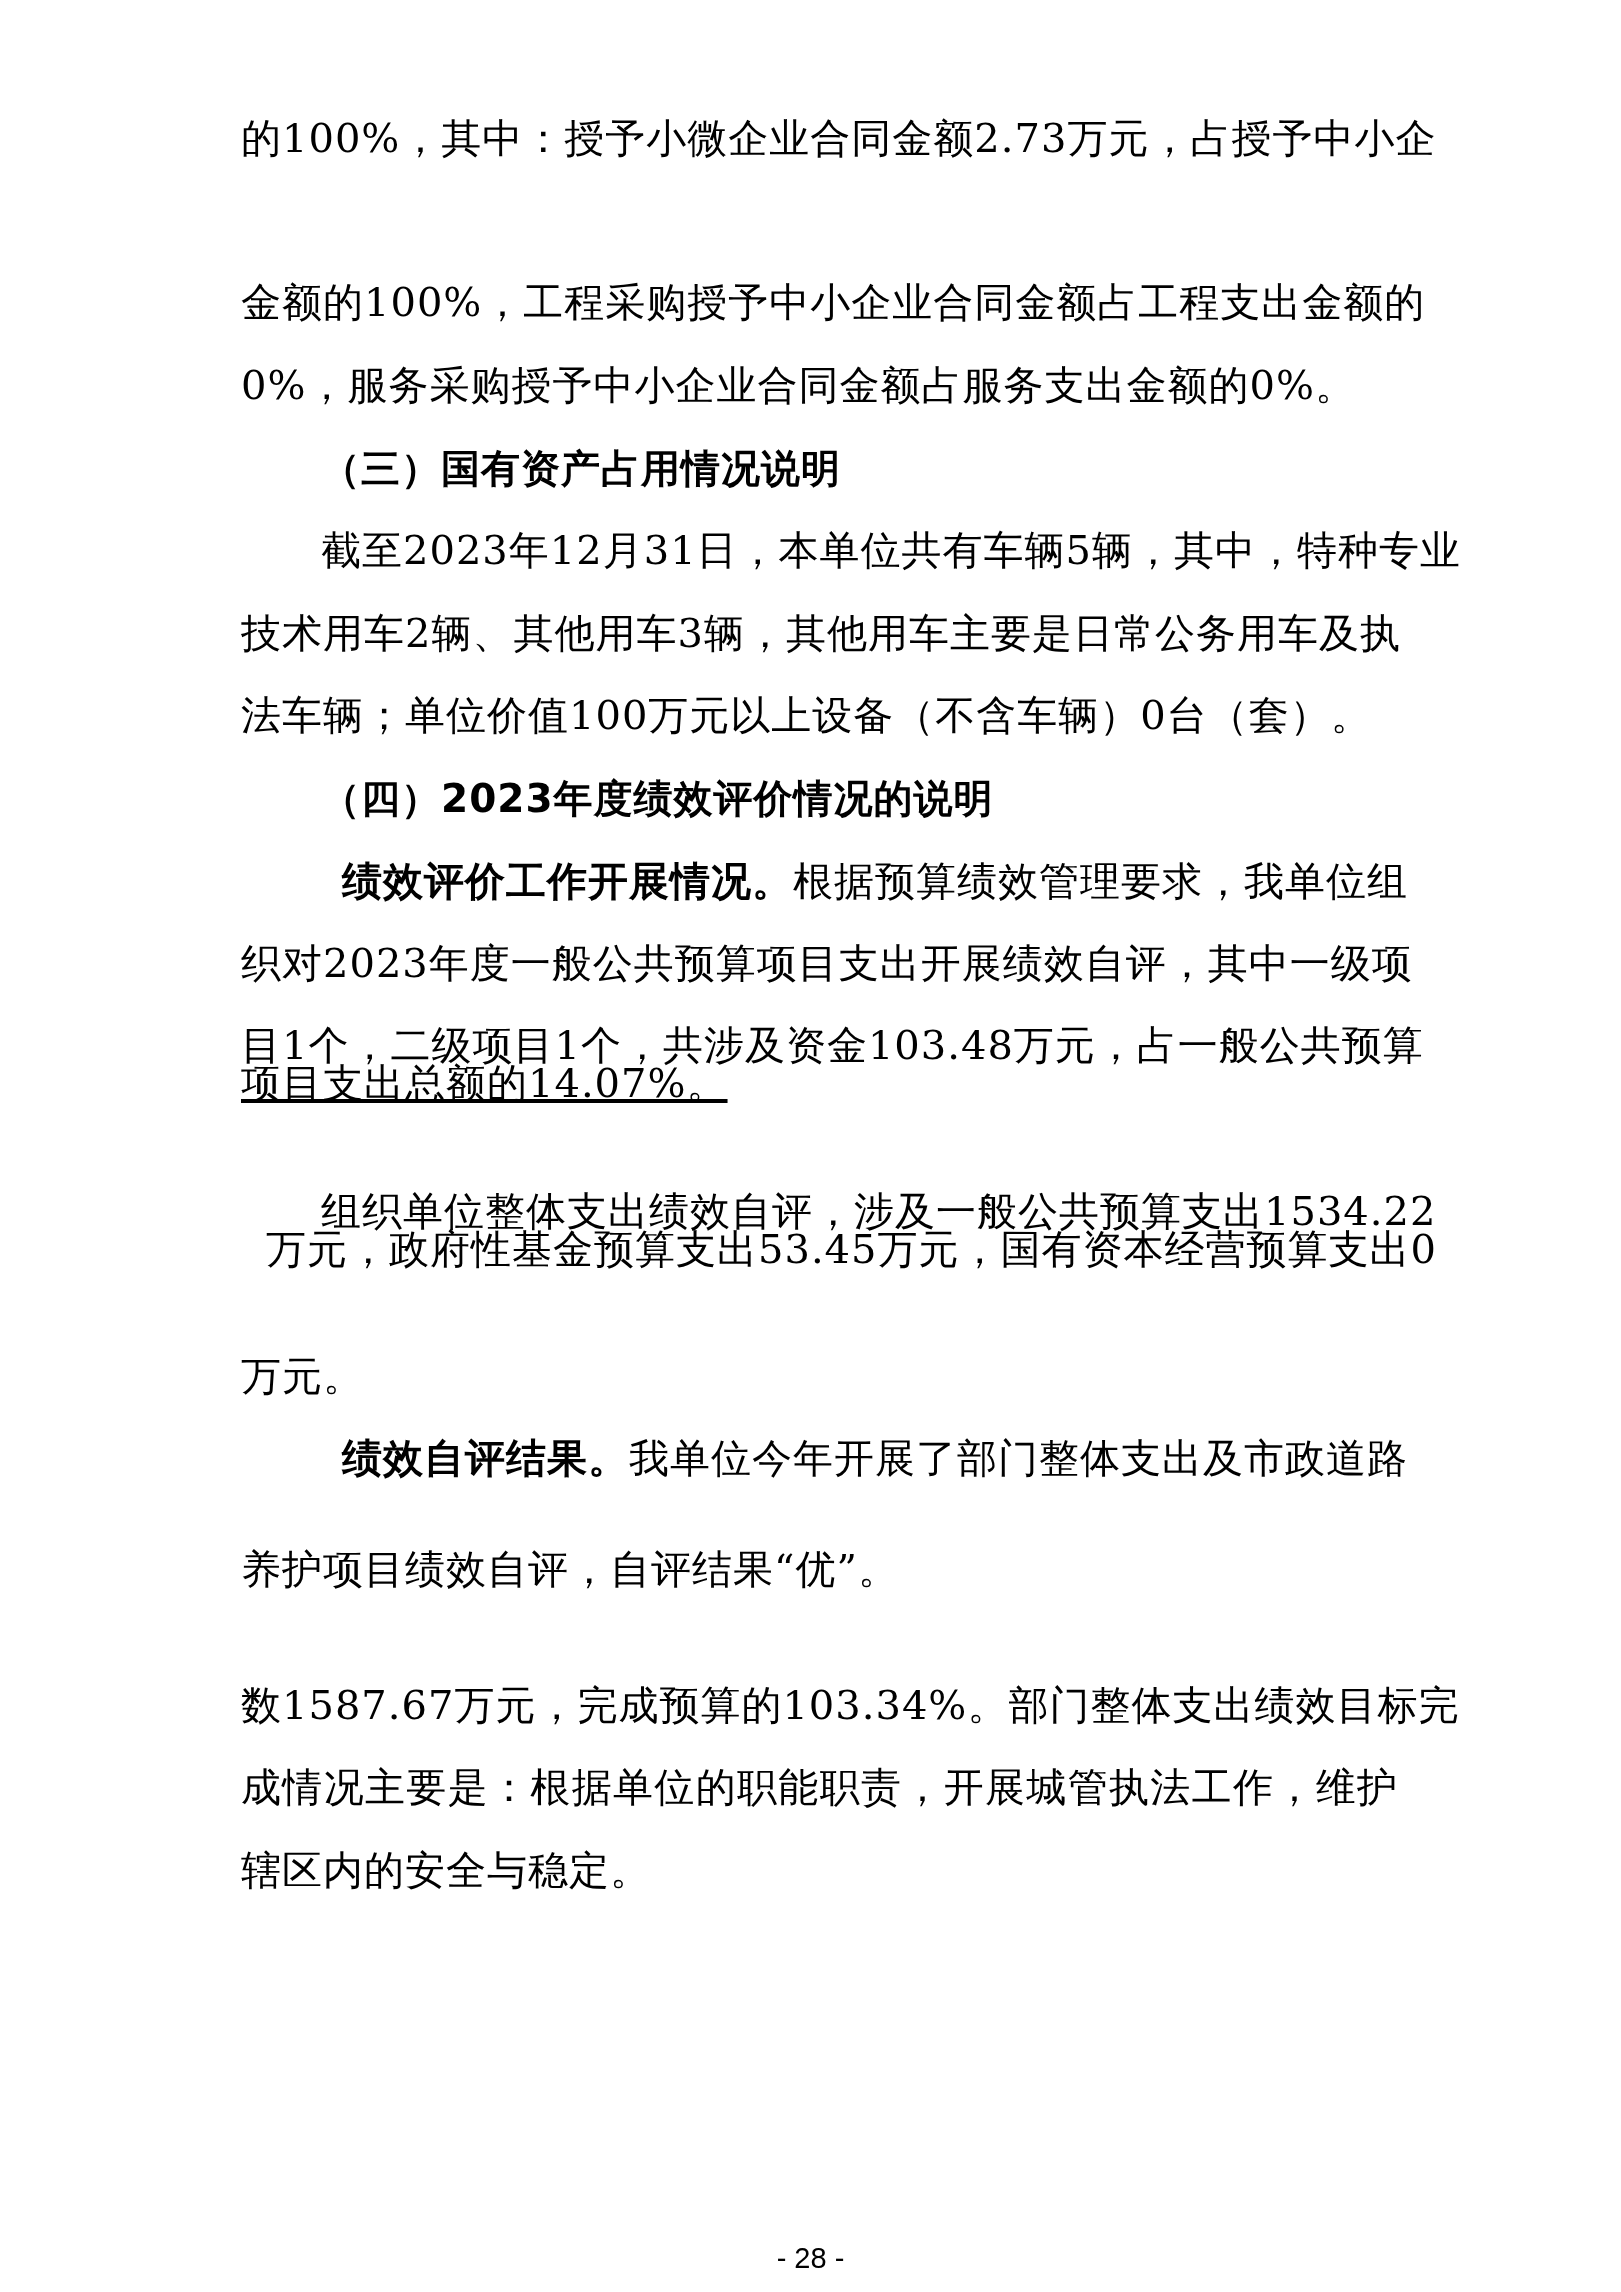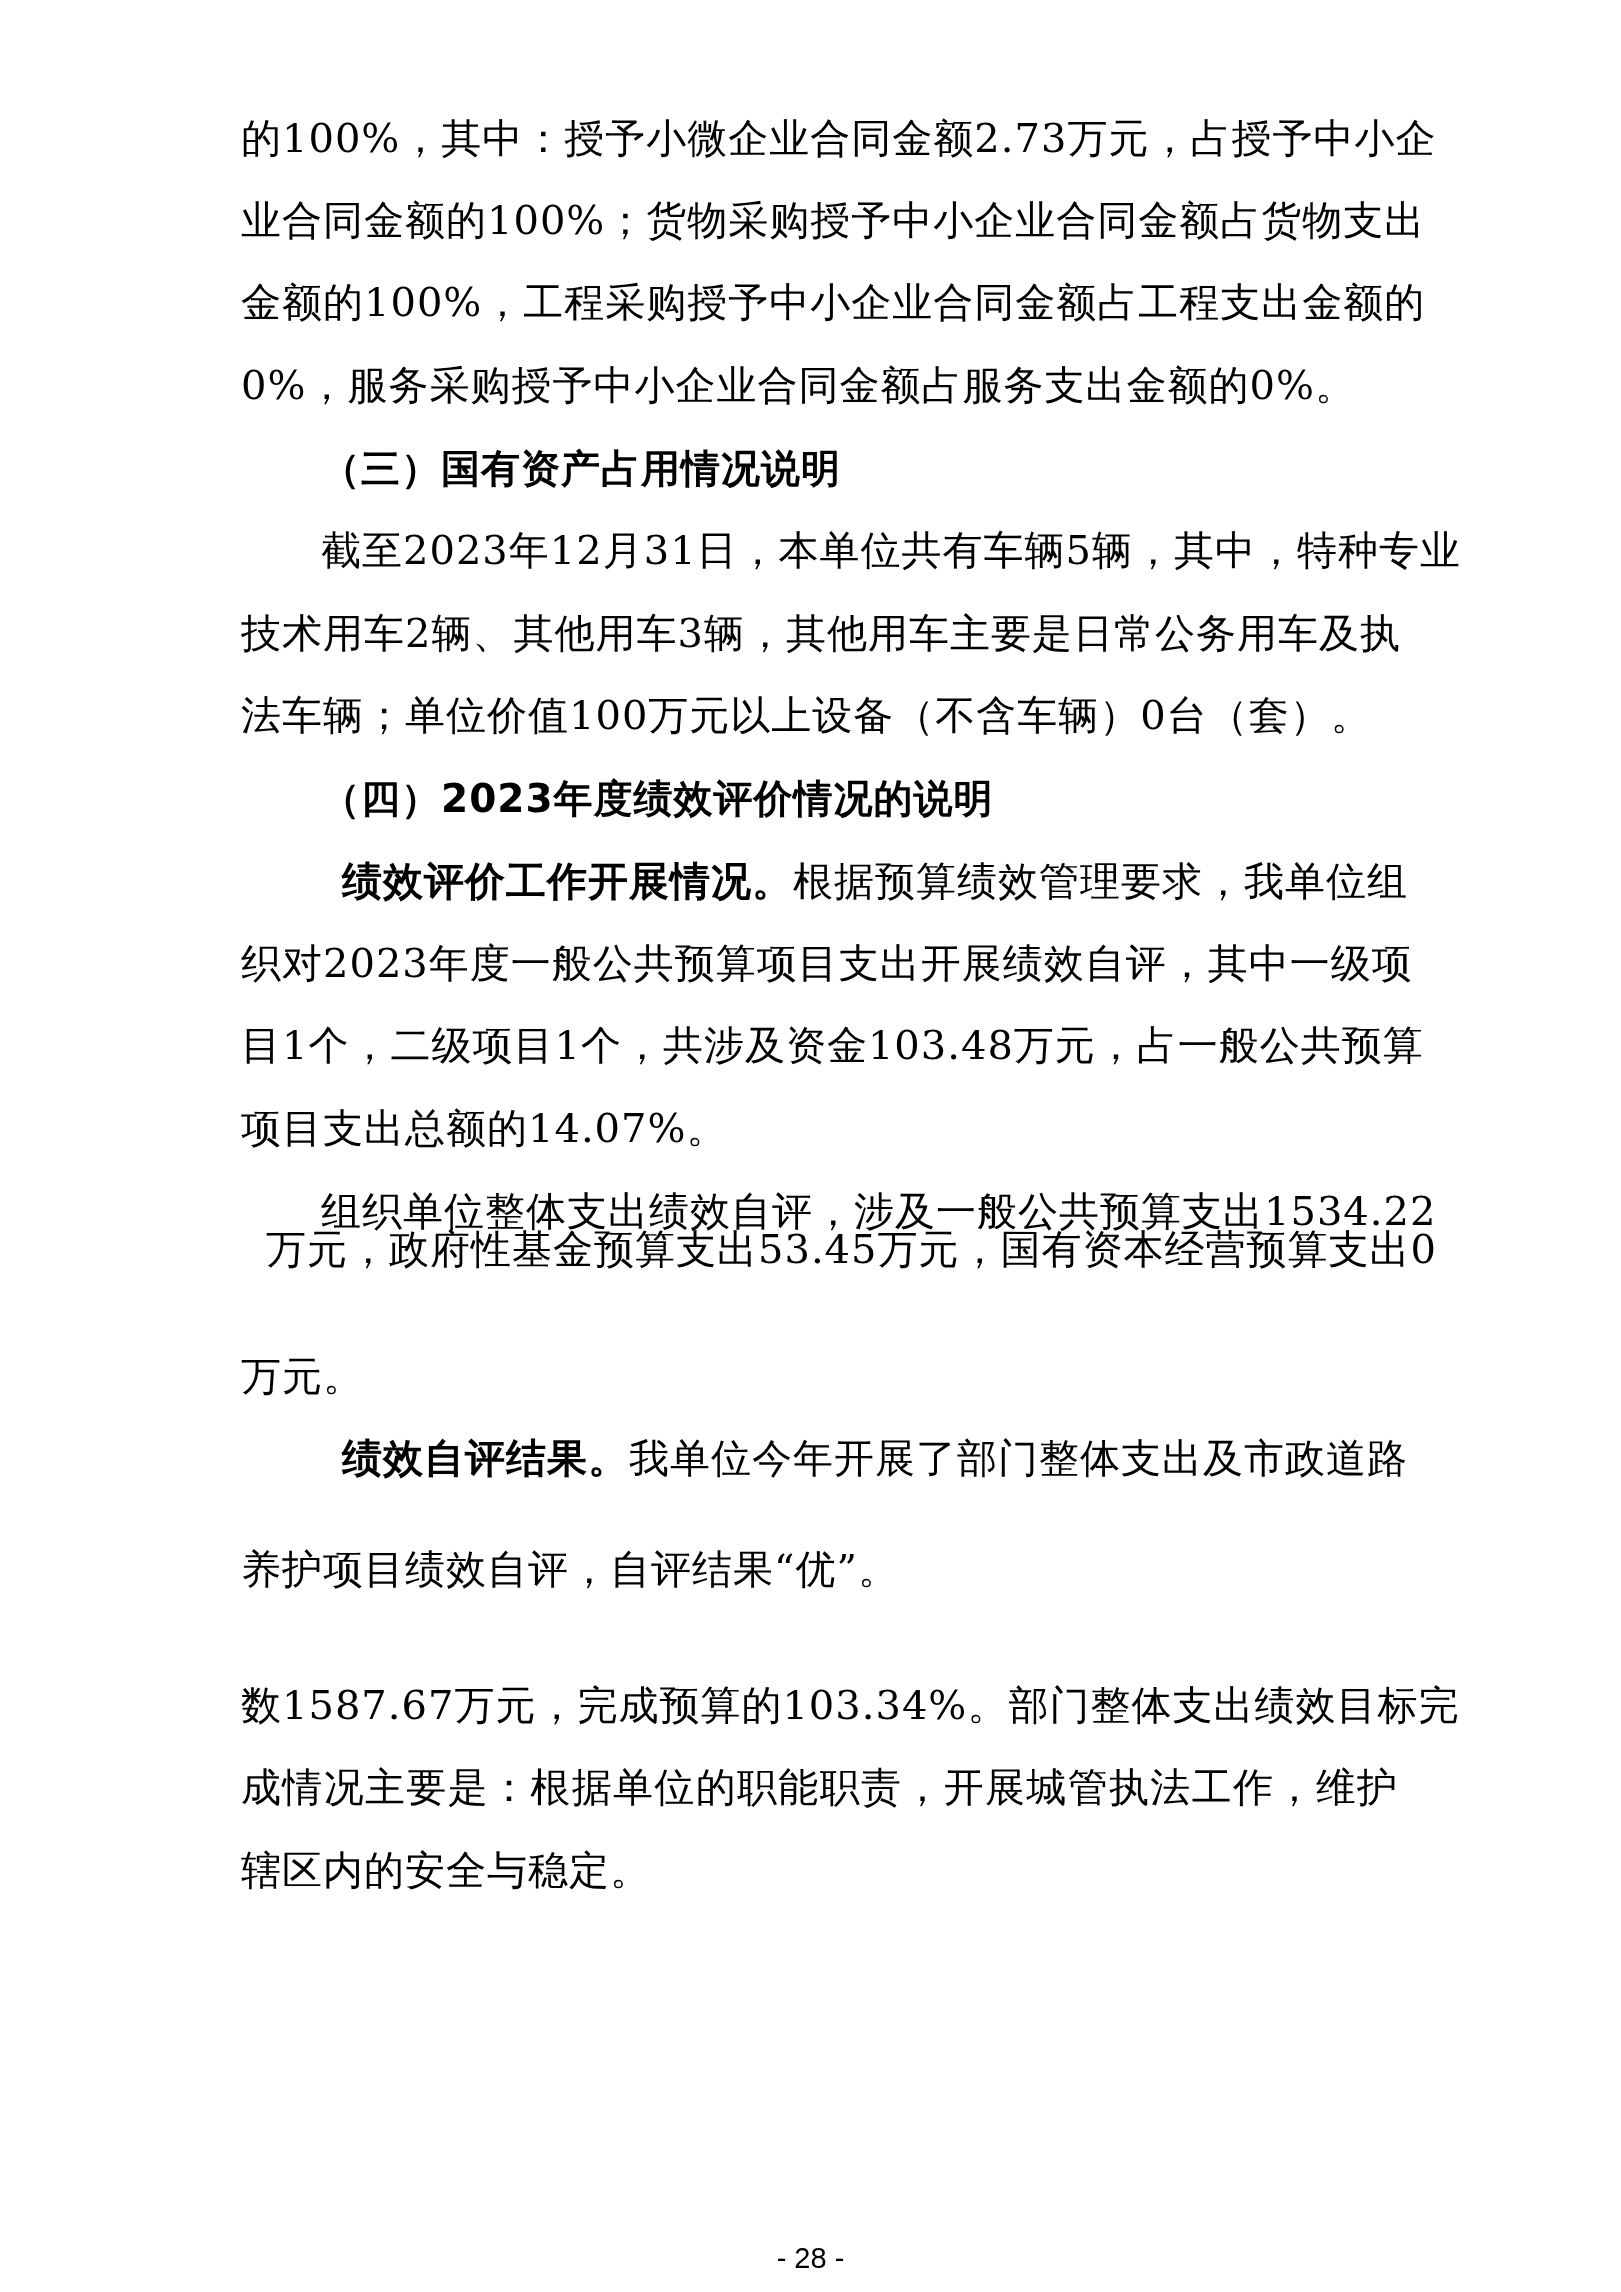--- a/index.html
+++ b/index.html
@@ -62,38 +62,37 @@
       font-size: 29px;
       line-height: 39px;
     }
   </style>
 </head>
 <body>
 
 <div class="page">
 
   <div class="line" style="top:109px;">的100%，其中：授予小微企业合同金额2.73万元，占授予中小企</div>
-  <div class="line" style="top:191px;">业合同金额的100%；货物采购授予中小企业合同金额占货物支出</div>
   <div class="line" style="top:273px;">金额的100%，工程采购授予中小企业合同金额占工程支出金额的</div>
   <div class="line last" style="top:356px;">0%，服务采购授予中小企业合同金额占服务支出金额的0%。</div>
 
   <div class="line indent heading" style="top:439px;">（三）国有资产占用情况说明</div>
 
   <div class="line indent" style="top:521px;">截至2023年12月31日，本单位共有车辆5辆，其中，特种专业</div>
   <div class="line" style="top:604px;">技术用车2辆、其他用车3辆，其他用车主要是日常公务用车及执</div>
   <div class="line last" style="top:686px;">法车辆；单位价值100万元以上设备（不含车辆）0台（套）。</div>
 
   <div class="line indent heading" style="top:769px;">（四）2023年度绩效评价情况的说明</div>
 
   <div class="line indent" style="top:852px;">
     <span class="bold-lead">绩效评价工作开展情况。</span><span>根据预算绩效管理要求，我单位组</span>
   </div>
   <div class="line" style="top:934px;">织对2023年度一般公共预算项目支出开展绩效自评，其中一级项</div>
   <div class="line" style="top:1016px;">目1个，二级项目1个，共涉及资金103.48万元，占一般公共预算</div>
-  <div class="line last" style="top:1099px;">项目支出总额的14.07%。</div>
+  <div class="line last" style="top:1054px;text-decoration:underline;">项目支出总额的14.07%。</div>
 
   <div class="line indent" style="top:1182px;">组织单位整体支出绩效自评，涉及一般公共预算支出1534.22</div>
   <div class="line" style="top:1220px;margin-left:25px;">万元，政府性基金预算支出53.45万元，国有资本经营预算支出0</div>
   <div class="line last" style="top:1347px;">万元。</div>
 
   <div class="line indent" style="top:1429px;">
     <span class="bold-lead">绩效自评结果。</span><span>我单位今年开展了部门整体支出及市政道路</span>
   </div>
   <div class="line last" style="top:1540px;">养护项目绩效自评，自评结果“优”。</div>
 

